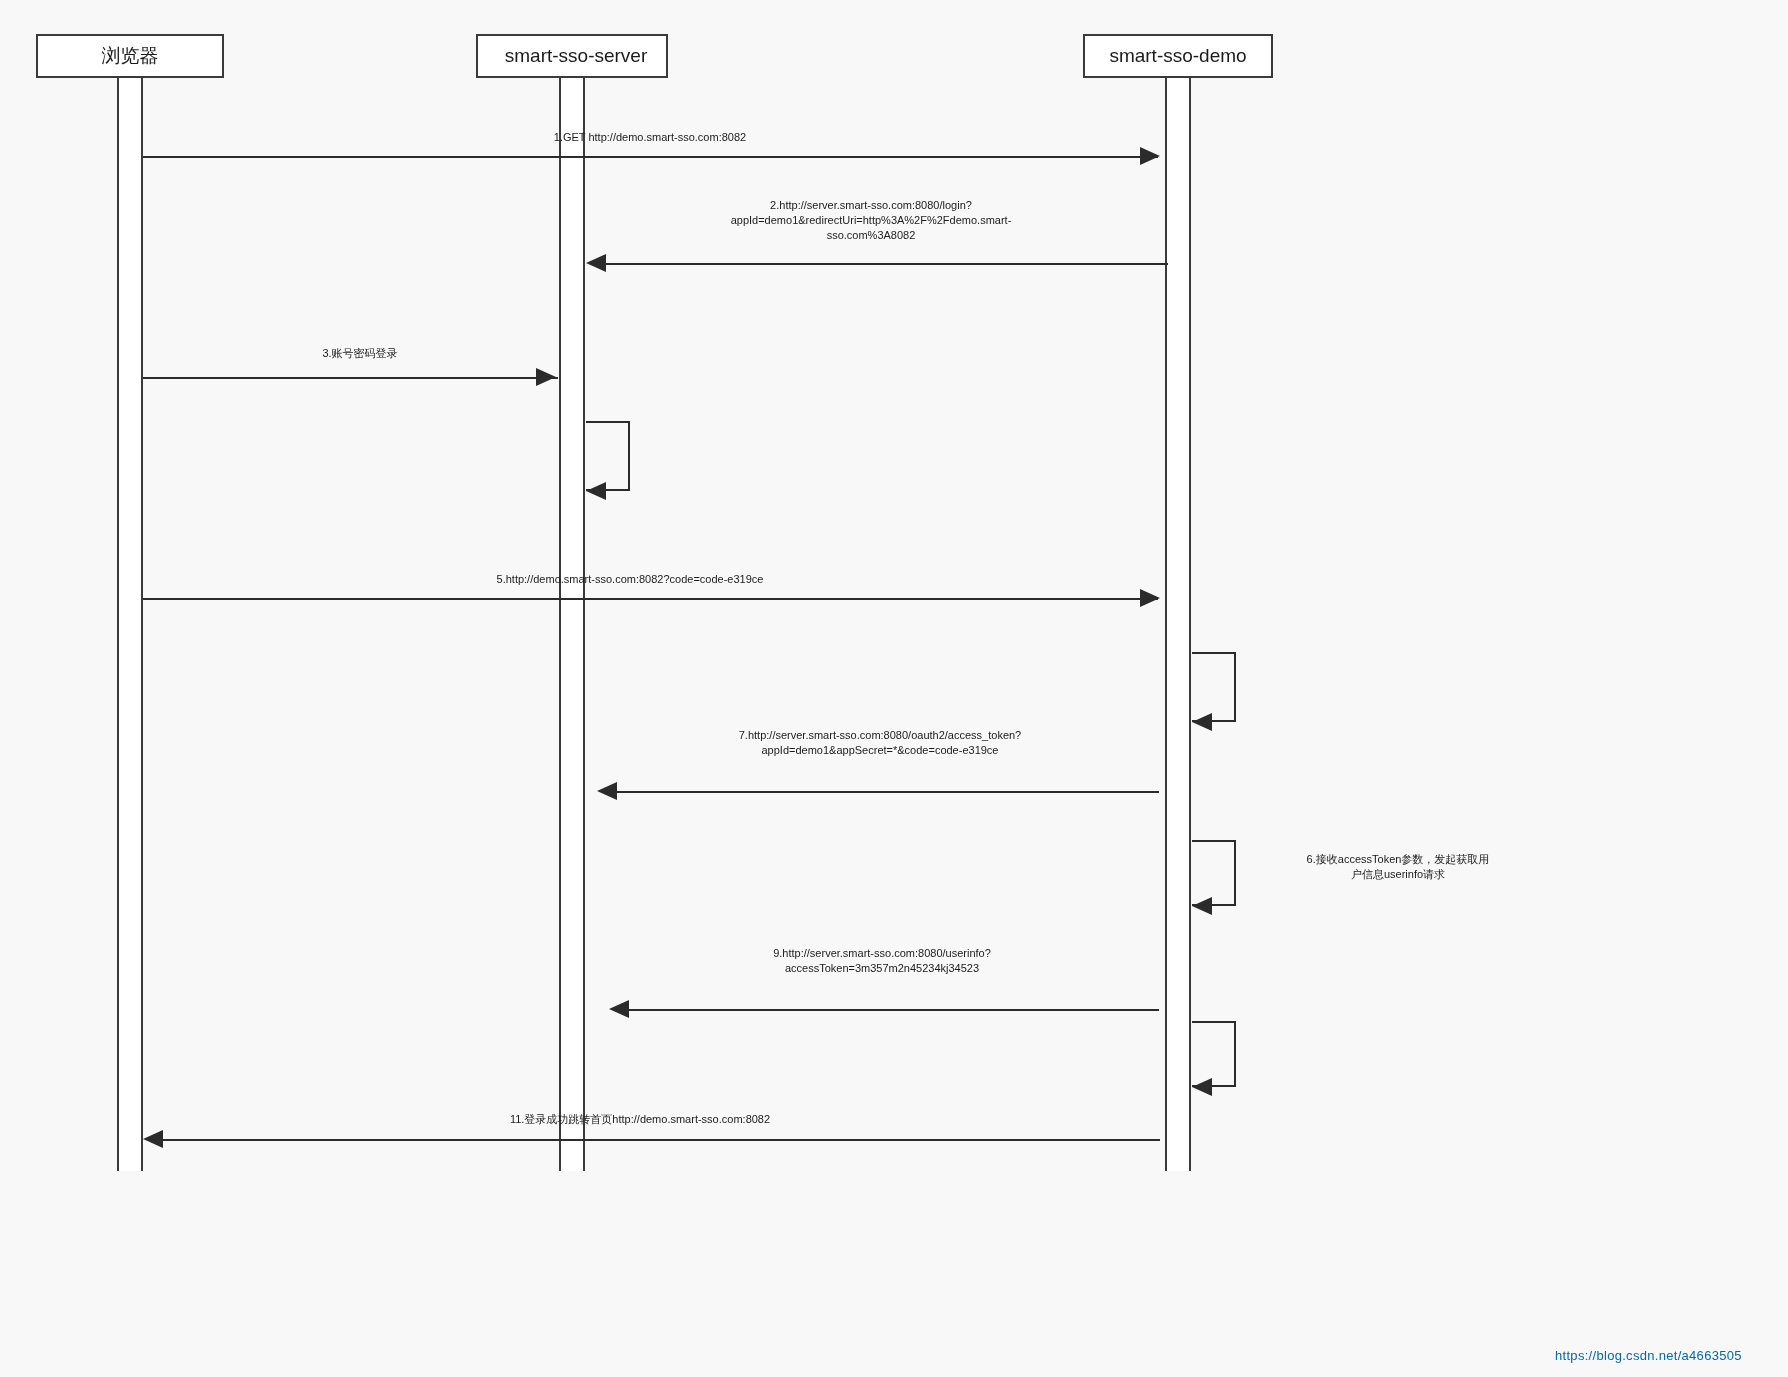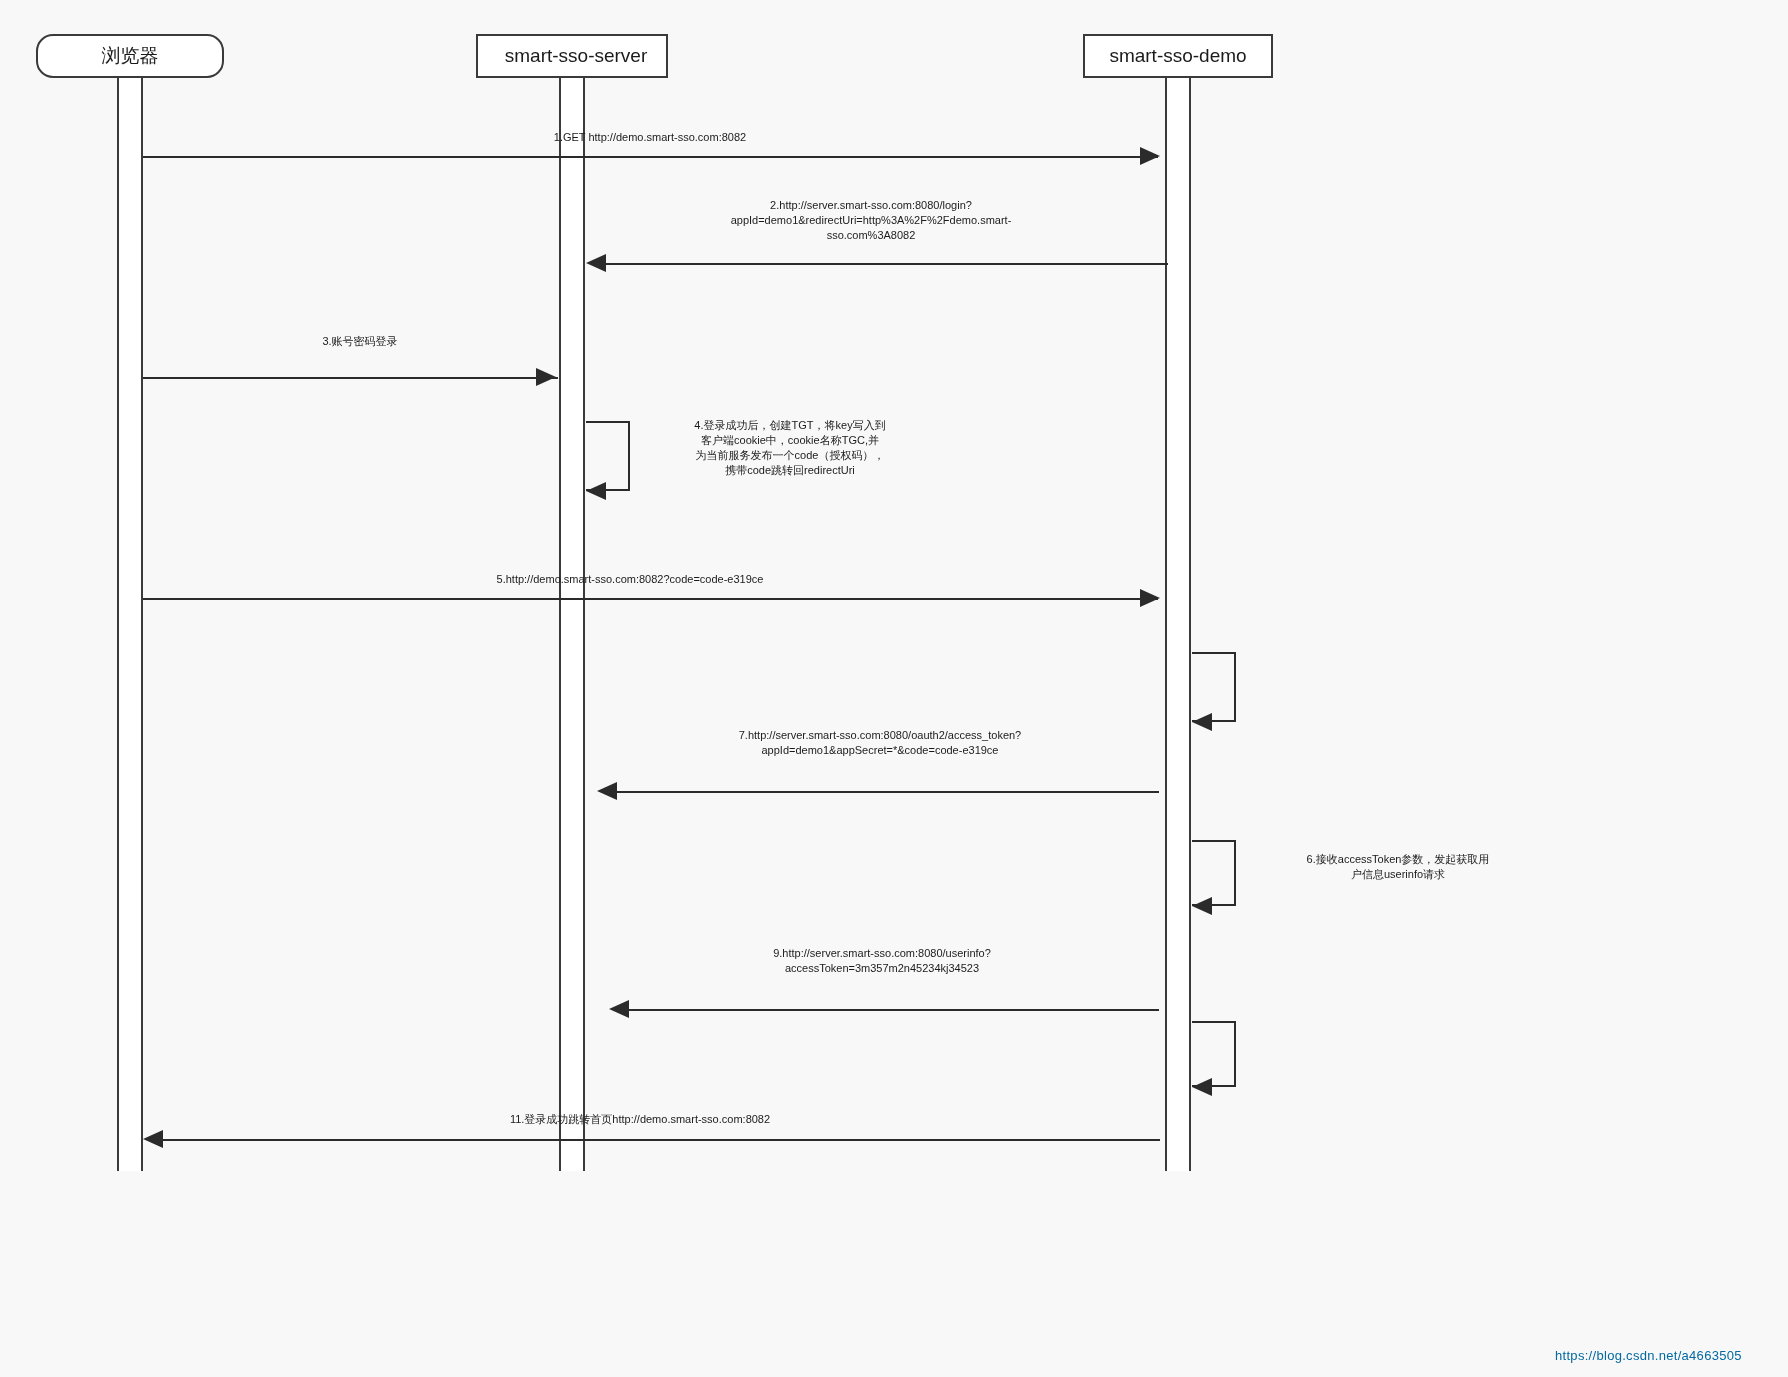--- a/index.html
+++ b/index.html
@@ -73,21 +73,21 @@
     color:#0369a1;
     letter-spacing:.3px;
     white-space:nowrap;
   }
 </style>
 </head>
 <body>
 
 <div id="canvas">
 
-  <div class="actor-box" style="left:36px;top:34px;width:188px;height:44px;border-radius:17px;">
+  <div class="actor-box" style="left:36px;top:34px;width:188px;height:44px;">
     <span>浏览器</span>
   </div>
 
   <div class="actor-box" style="left:476px;top:34px;width:192px;height:44px;padding-left:8px;">
     <span>smart-sso-server</span>
   </div>
 
   <div class="actor-box" style="left:1083px;top:34px;width:190px;height:44px;">
     <span>smart-sso-demo</span>
   </div>
@@ -99,30 +99,26 @@
   <div class="msg-label center" style="left:330px;top:130px;width:640px;">1.GET http://demo.smart-sso.com:8082</div>
   <div class="msg-line" style="left:143px;top:156px;width:1015px;"></div>
   <div class="arrow-r" style="left:1140px;top:147px;"></div>
 
   <div class="msg-label center" style="left:590px;top:198px;width:562px;">2.http://server.smart-sso.com:8080/login?
 appId=demo1&amp;redirectUri=http%3A%2F%2Fdemo.smart-
 sso.com%3A8082</div>
   <div class="msg-line" style="left:600px;top:263px;width:568px;"></div>
   <div class="arrow-l" style="left:586px;top:254px;"></div>
 
-  <div class="msg-label center" style="left:160px;top:334px;width:400px;text-align:center;">3.账号密码登录</div>
+  <div class="msg-label center" style="left:160px;top:346px;width:400px;text-align:center;">3.账号密码登录</div>
   <div class="msg-line" style="left:143px;top:377px;width:415px;"></div>
   <div class="arrow-r" style="left:536px;top:368px;"></div>
 
   <div class="self-call" style="left:586px;top:421px;width:44px;height:70px;"></div>
   <div class="arrow-l" style="left:586px;top:482px;"></div>
-  <div class="msg-label center" style="left:620px;top:418px;width:340px;">4.登录成功后，创建TGT，将key写入到
-客户端cookie中，cookie名称TGC,并
-为当前服务发布一个code（授权码），
-携带code跳转回redirectUri</div>
 
   <div class="msg-label center" style="left:330px;top:572px;width:600px;">5.http://demo.smart-sso.com:8082?code=code-e319ce</div>
   <div class="msg-line" style="left:143px;top:598px;width:1015px;"></div>
   <div class="arrow-r" style="left:1140px;top:589px;"></div>
 
   <div class="self-call" style="left:1192px;top:652px;width:44px;height:70px;"></div>
   <div class="arrow-l" style="left:1192px;top:713px;"></div>
 
   <div class="msg-label center" style="left:600px;top:728px;width:560px;">7.http://server.smart-sso.com:8080/oauth2/access_token?
 appId=demo1&amp;appSecret=*&amp;code=code-e319ce</div>

